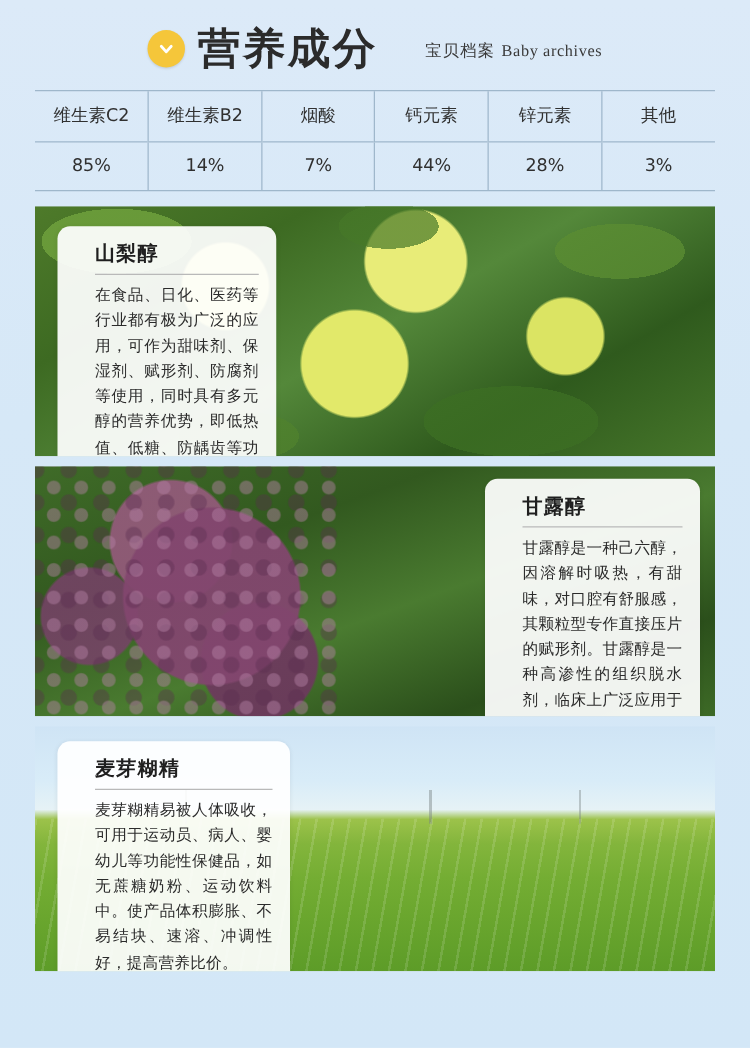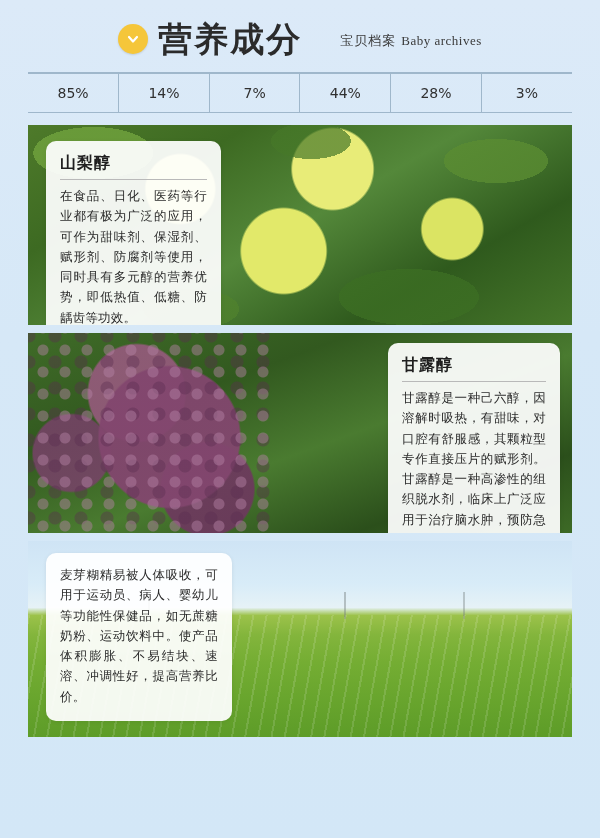--- a/index.html
+++ b/index.html
@@ -186,21 +186,21 @@
       linear-gradient(to right, rgba(255,255,255,0) 0 22%, rgba(120,130,130,0.5) 22% 22.4%, rgba(255,255,255,0) 22.4% 100%),
       linear-gradient(to right, rgba(255,255,255,0) 0 58%, rgba(120,130,130,0.45) 58% 58.4%, rgba(255,255,255,0) 58.4% 100%),
       linear-gradient(to right, rgba(255,255,255,0) 0 80%, rgba(120,130,130,0.4) 80% 80.3%, rgba(255,255,255,0) 80.3% 100%);
   }
 
   
   .card {
     position: absolute;
     background: rgba(255,255,255,0.93);
     border-radius: 10px;
-    padding: 12px 14px 14px 14px;
+    padding: 12px 14px 14px 30px;
     box-sizing: border-box;
     box-shadow: 0 1px 4px rgba(0,0,0,0.08);
   }
   .card .card-title {
     font-size: 16px;
     font-weight: bold;
     color: #1f1f1f;
     letter-spacing: 1px;
     padding-bottom: 5px;
     border-bottom: 1px solid #b9b9b9;
@@ -249,20 +249,28 @@
         <span class="cn">宝贝档案</span>
         <span class="divider"></span>
         <span class="en">Baby archives</span>
       </span>
     </div>
   </div>
 
   <div class="table-wrap">
     <table class="nutrients">
       <tbody>
+          <tr class="headers">
+        <td>维生素C2</td>
+        <td>维生素B2</td>
+        <td>烟酸</td>
+        <td>钙元素</td>
+        <td>锌元素</td>
+        <td>其他</td>
+      </tr>
       <tr class="values">
         <td>85%</td>
         <td>14%</td>
         <td>7%</td>
         <td>44%</td>
         <td>28%</td>
         <td>3%</td>
       </tr>
     </tbody>
       </table>
@@ -289,18 +297,19 @@
         <div class="card-body">甘露醇是一种己六醇，因溶解时吸热，有甜味，对口腔有舒服感，其颗粒型专作直接压片的赋形剂。甘露醇是一种高渗性的组织脱水剂，临床上广泛应用于治疗脑水肿，预防急性肾衰，治疗青光眼，加速毒物及药物从肾脏的排泄。</div>
       </div>
     </div>
 
     <div class="sec sec-3">
       <div class="photo-field">
         <div class="field-poles"></div>
         <div class="field-rows"></div>
       </div>
       <div class="card card-left-3">
+        <div class="card-title">麦芽糊精</div>
         <div class="card-body">麦芽糊精易被人体吸收，可用于运动员、病人、婴幼儿等功能性保健品，如无蔗糖奶粉、运动饮料中。使产品体积膨胀、不易结块、速溶、冲调性好，提高营养比价。</div>
       </div>
     </div>
 
   </div>
 </div>
 
 </body></html>

